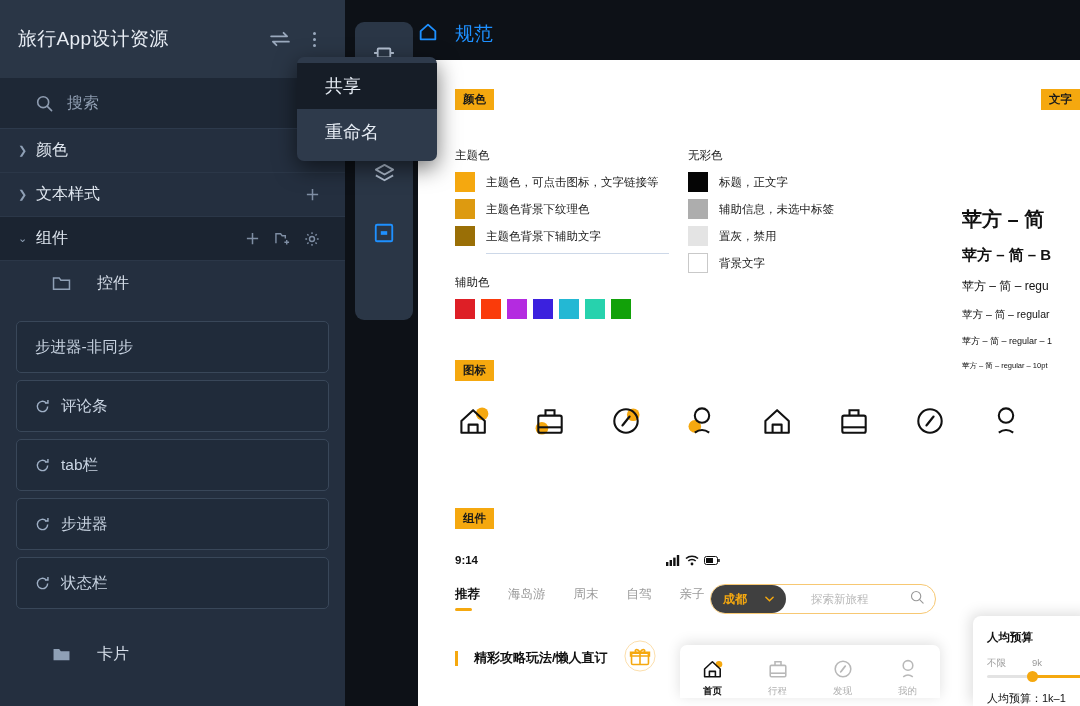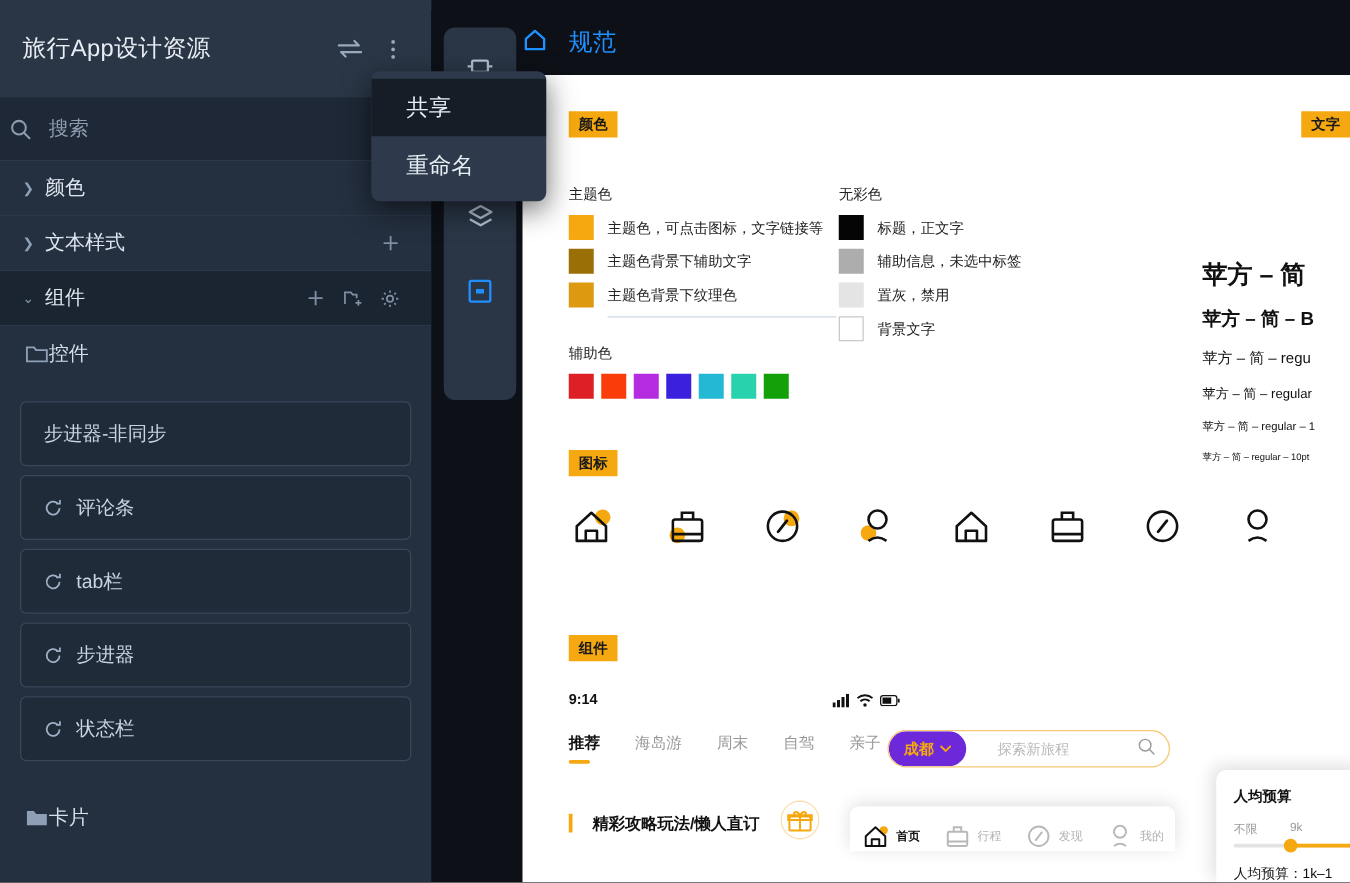--- a/index.html
+++ b/index.html
@@ -12,30 +12,30 @@
   .app{position:relative;width:1080px;height:706px;background:#0d1117;overflow:hidden;}
 
   
   .sidebar{position:absolute;left:0;top:0;width:345px;height:706px;background:#242f3f;}
   .sb-title{height:78px;display:flex;align-items:center;padding:0 14px 0 18px;background:#2a3646;}
   .sb-title-text{flex:1;color:#e8edf4;font-size:19px;letter-spacing:.3px;}
   .sb-ico{width:34px;height:34px;display:flex;align-items:center;justify-content:center;color:#9aa9bd;}
   .dots{display:flex;flex-direction:column;gap:3px;align-items:center;}
   .dots i{width:3px;height:3px;background:#9aa9bd;border-radius:50%;display:block;}
 
-  .sb-search{height:50px;display:flex;align-items:center;gap:14px;padding:0 8px;background:#1e2836;border-bottom:1px solid #2d3a4c;}
+  .sb-search{height:50px;display:flex;align-items:center;gap:14px;padding:0 36px;background:#1e2836;border-bottom:1px solid #2d3a4c;}
   .sb-search .ph{color:#8e9cb0;font-size:16px;}
 
   .sb-row{height:43px;display:flex;align-items:center;padding:0 18px;border-bottom:1px solid #2b3748;color:#dfe6ef;font-size:16px;}
   .sb-row .caret{width:18px;color:#8fa0b6;font-size:11px;flex:0 0 18px;}
   .sb-row .lbl{flex:1;}
   .sb-row .act{width:30px;display:flex;align-items:center;justify-content:center;color:#7f8ea4;}
   .sb-row.dark{background:#1b2431;}
 
-  .sb-folder{height:44px;display:flex;align-items:center;gap:0;padding:0 20px;color:#d7dfea;font-size:16px;}
+  .sb-folder{height:44px;display:flex;align-items:center;gap:26px;padding:0 20px;color:#d7dfea;font-size:16px;margin-left:32px;}
   .sb-items{padding:16px 16px;text-align:center;}
   .sb-item{height:50px;margin-bottom:7px;border:1px solid #394759;border-radius:5px;display:flex;align-items:center;gap:11px;padding:0 18px;color:#c9d4e2;font-size:15.5px;background:#202b3a;}
 
   
   .menu{position:absolute;left:297px;top:57px;width:140px;background:#2e3a4b;border-radius:7px;
         box-shadow:0 7px 22px rgba(0,0,0,.55);overflow:hidden;padding:6px 0;z-index:40;}
   .menu-item{height:46px;display:flex;align-items:center;padding:0 28px;color:#e6ecf4;font-size:18px;}
   .menu-item.sel{background:#161d27;}
 
   
@@ -61,35 +61,35 @@
   .icons-row{display:flex;gap:40px;align-items:flex-end;}
 
   
   .ph-time{font-size:11.5px;font-weight:bold;color:#111;}
   .tabs{display:flex;gap:28px;align-items:flex-start;}
   .tab{font-size:12.5px;color:#9a9a9a;}
   .tab.on{color:#111;font-weight:bold;}
   .tab-ul{width:17px;height:3px;background:#f5a80f;border-radius:2px;margin-top:5px;}
 
   .pill{display:flex;align-items:center;border:1.5px solid #f7c873;border-radius:16px;height:28px;width:224px;overflow:hidden;background:#fff;}
-  .pill-city{background:#6d28d9;color:#f5a80f;font-size:12px;font-weight:bold;height:100%;display:flex;align-items:center;gap:5px;padding:0 12px;border-radius:16px;}
+  .pill-city{background:#404040;color:#f5a80f;font-size:12px;font-weight:bold;height:100%;display:flex;align-items:center;gap:18px;padding:0 12px;border-radius:16px;}
   .pill-ph{flex:1;color:#b9b9b9;font-size:11.5px;padding-left:25px;}
 
   .hl{display:flex;align-items:center;gap:16px;}
   .hl-bar{width:3px;height:15px;background:#f5a80f;}
   .hl-txt{font-size:13px;font-weight:bold;color:#111;}
 
   
   .typo{position:absolute;right:0;top:146px;width:118px;}
   .typo p{margin:0 0 13px 0;color:#111;white-space:nowrap;}
 
   
   .navcard{position:absolute;left:262px;top:585px;width:260px;background:#fff;border-radius:7px 7px 0 0;box-shadow:0 -2px 14px rgba(0,0,0,.13);padding-top:12px;}
   .nav-items{display:flex;justify-content:space-around;}
-  .nav-item{display:flex;flex-direction:row;align-items:center;gap:4px;}
+  .nav-item{display:flex;flex-direction:column;align-items:center;gap:4px;}
   .nav-lbl{font-size:9.5px;color:#b0b0b0;}
   .nav-item.on .nav-lbl{color:#111;font-weight:bold;}
 
   
   .budget{position:absolute;right:-12px;bottom:0;width:105px;background:#fff;border-radius:8px 0 0 0;box-shadow:-3px -3px 14px rgba(0,0,0,.13);padding:14px 0 0 14px;}
   .bd-t{font-size:11.5px;font-weight:bold;color:#111;margin-bottom:12px;}
   .bd-scale{display:flex;gap:26px;font-size:9.5px;color:#9a9a9a;margin-bottom:5px;}
   .bd-track{position:relative;height:3px;background:#e3e3e3;border-radius:2px;width:150px;}
   .bd-fill{position:absolute;left:46px;top:0;height:3px;width:104px;background:#f5a80f;border-radius:2px;}
   .bd-knob{position:absolute;left:40px;top:-4px;width:11px;height:11px;border-radius:50%;background:#f5a80f;}
@@ -115,31 +115,31 @@
       <span class="sec-tag">颜色</span>
     </div>
 
     <div style="position:absolute;left:37px;top:88px;width:230px;">
       <div class="col-title">主题色</div>
       <div class="sw-row">
         <span class="sw" style="background:#F5A80F"></span>
         <span class="sw-lbl">主题色，可点击图标，文字链接等</span>
       </div>
       <div class="sw-row">
+        <span class="sw" style="background:#DD9A10"></span>
+        <span class="sw-lbl">主题色背景下纹理色</span>
+      </div>
+      <div class="sw-row">
         <span class="sw" style="background:#9A6F06"></span>
         <span class="sw-lbl">主题色背景下辅助文字</span>
       </div>
-      <div class="sw-row">
-        <span class="sw" style="background:#DD9A10"></span>
-        <span class="sw-lbl">主题色背景下纹理色</span>
-      </div>
       <div style="height:1px;background:#cdd8e8;width:183px;margin-left:31px;margin-top:2px;"></div>
     </div>
 
-    <div style="position:absolute;left:253px;top:88px;width:220px;">
+    <div style="position:absolute;left:270px;top:88px;width:220px;">
       <div class="col-title">无彩色</div>
       <div class="sw-row">
         <span class="sw" style="background:#050505"></span>
         <span class="sw-lbl">标题，正文字</span>
       </div>
       <div class="sw-row">
         <span class="sw" style="background:#ADADAD"></span>
         <span class="sw-lbl">辅助信息，未选中标签</span>
       </div>
       <div class="sw-row">

